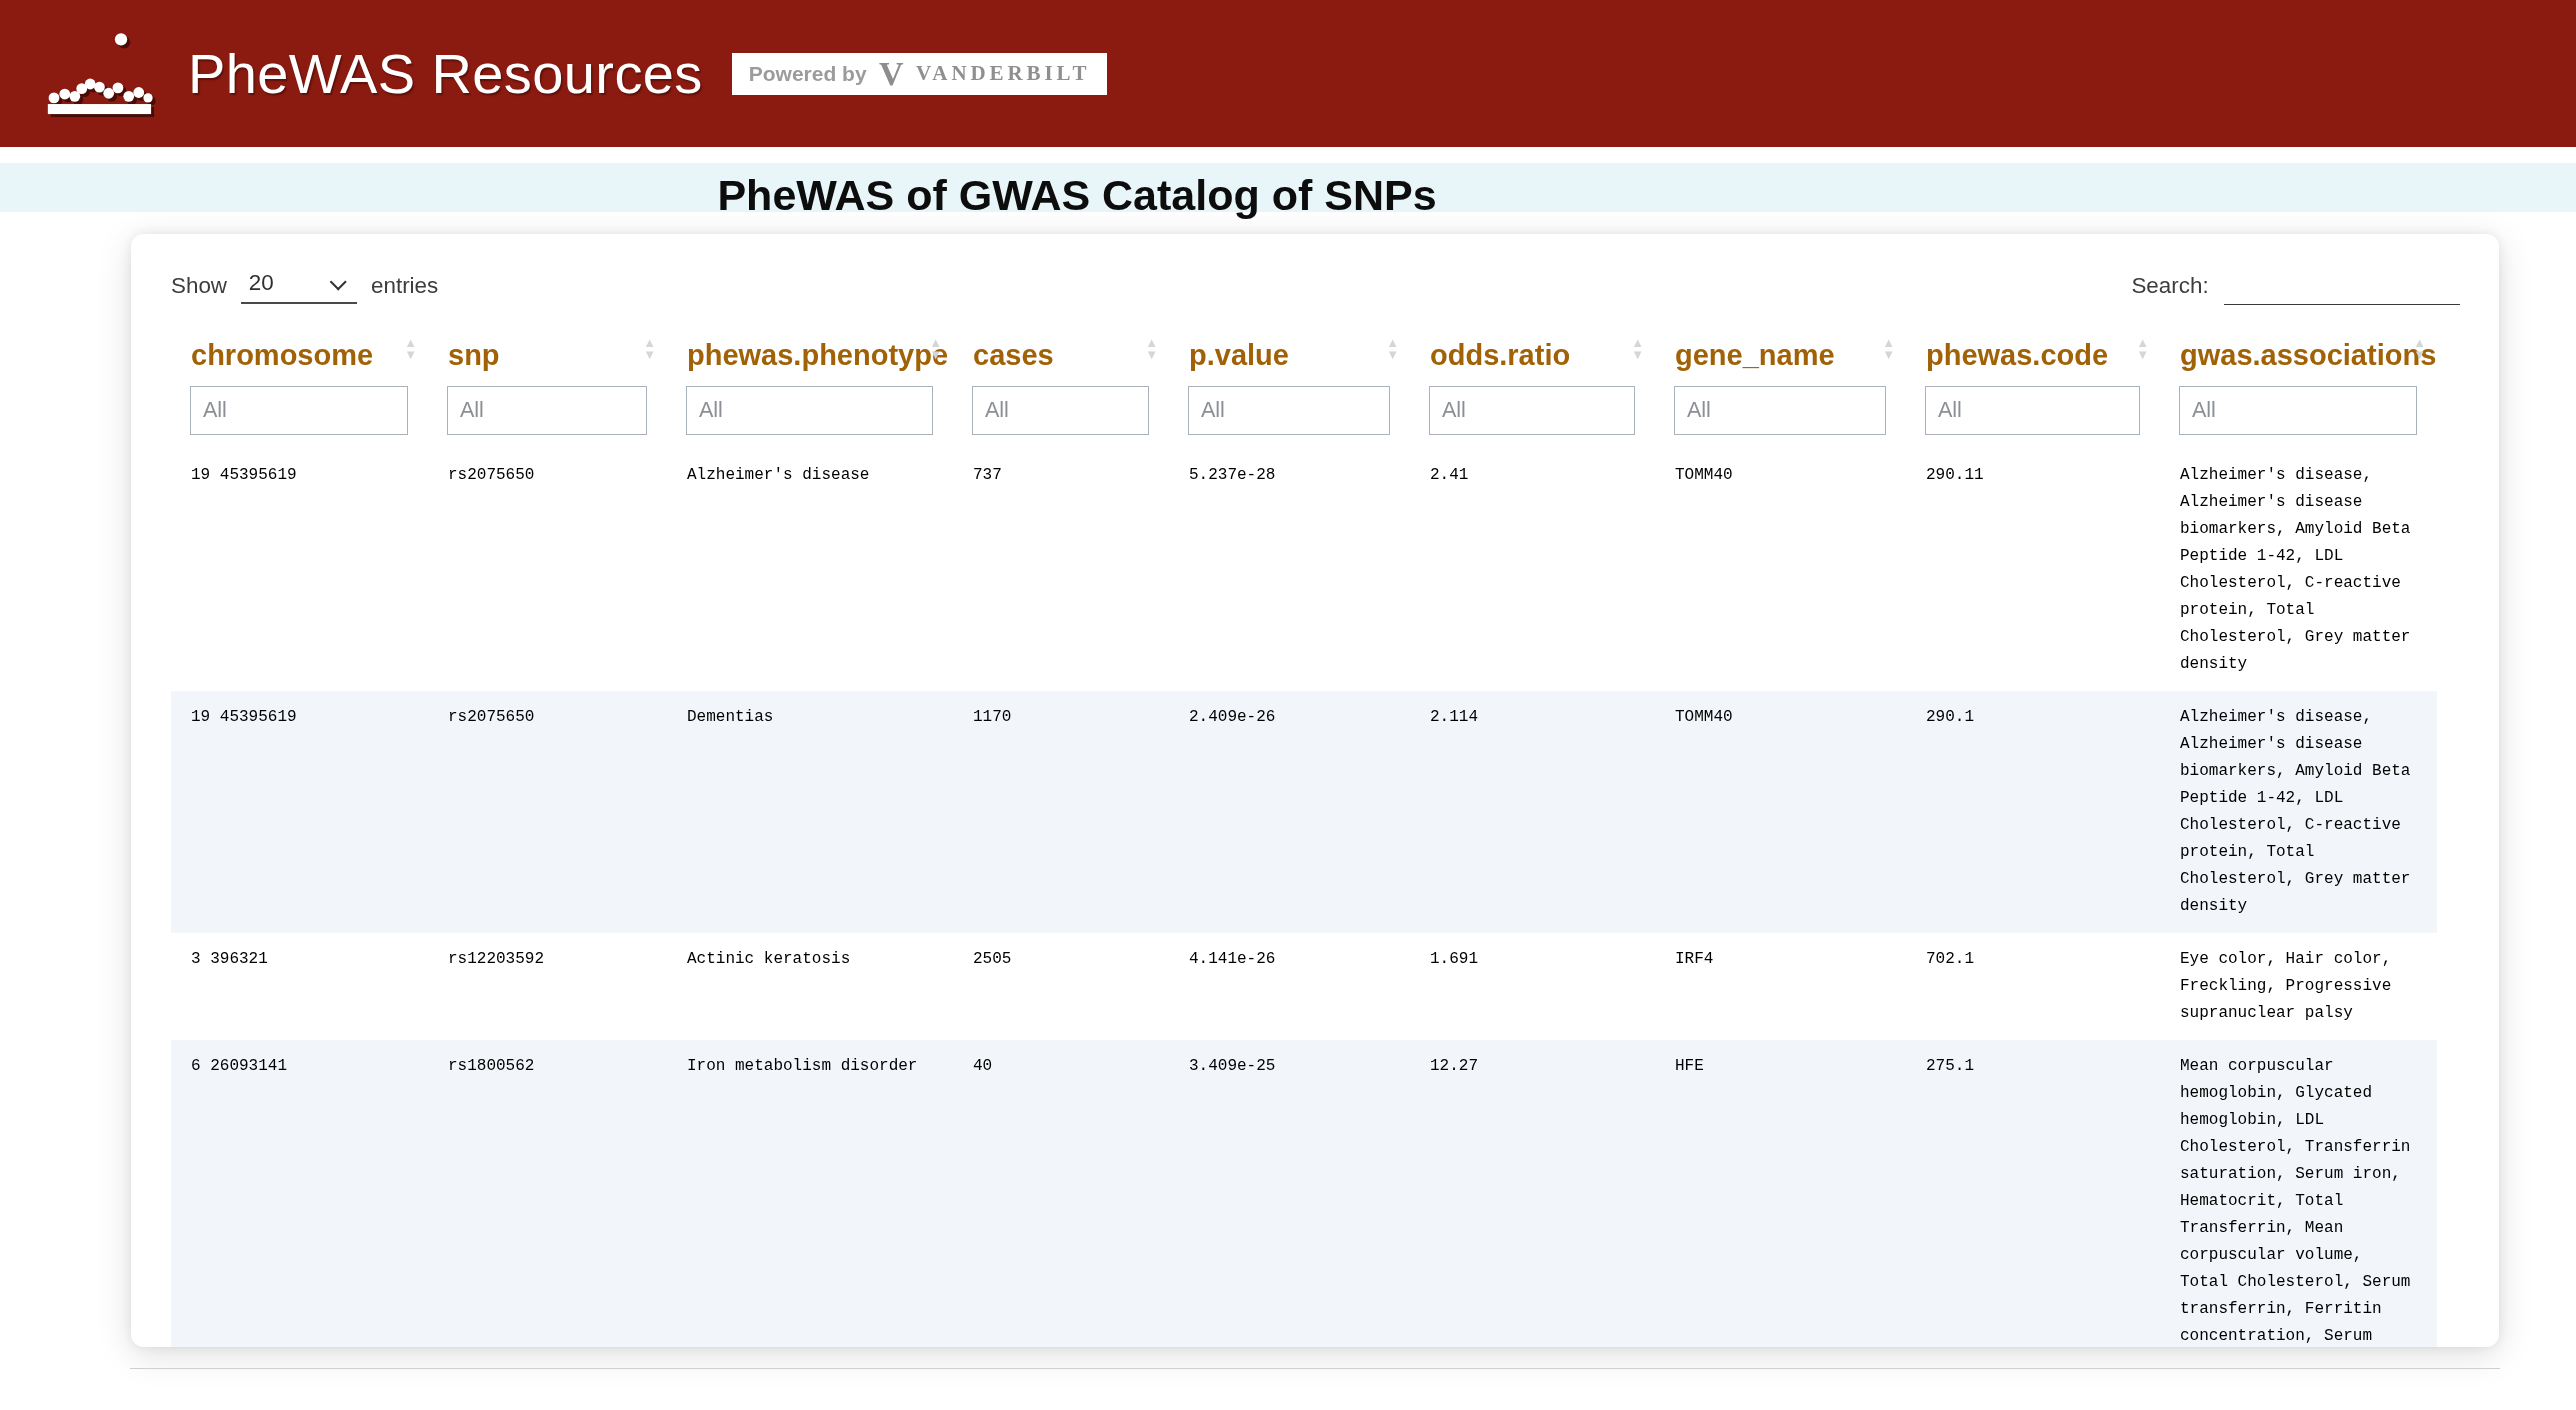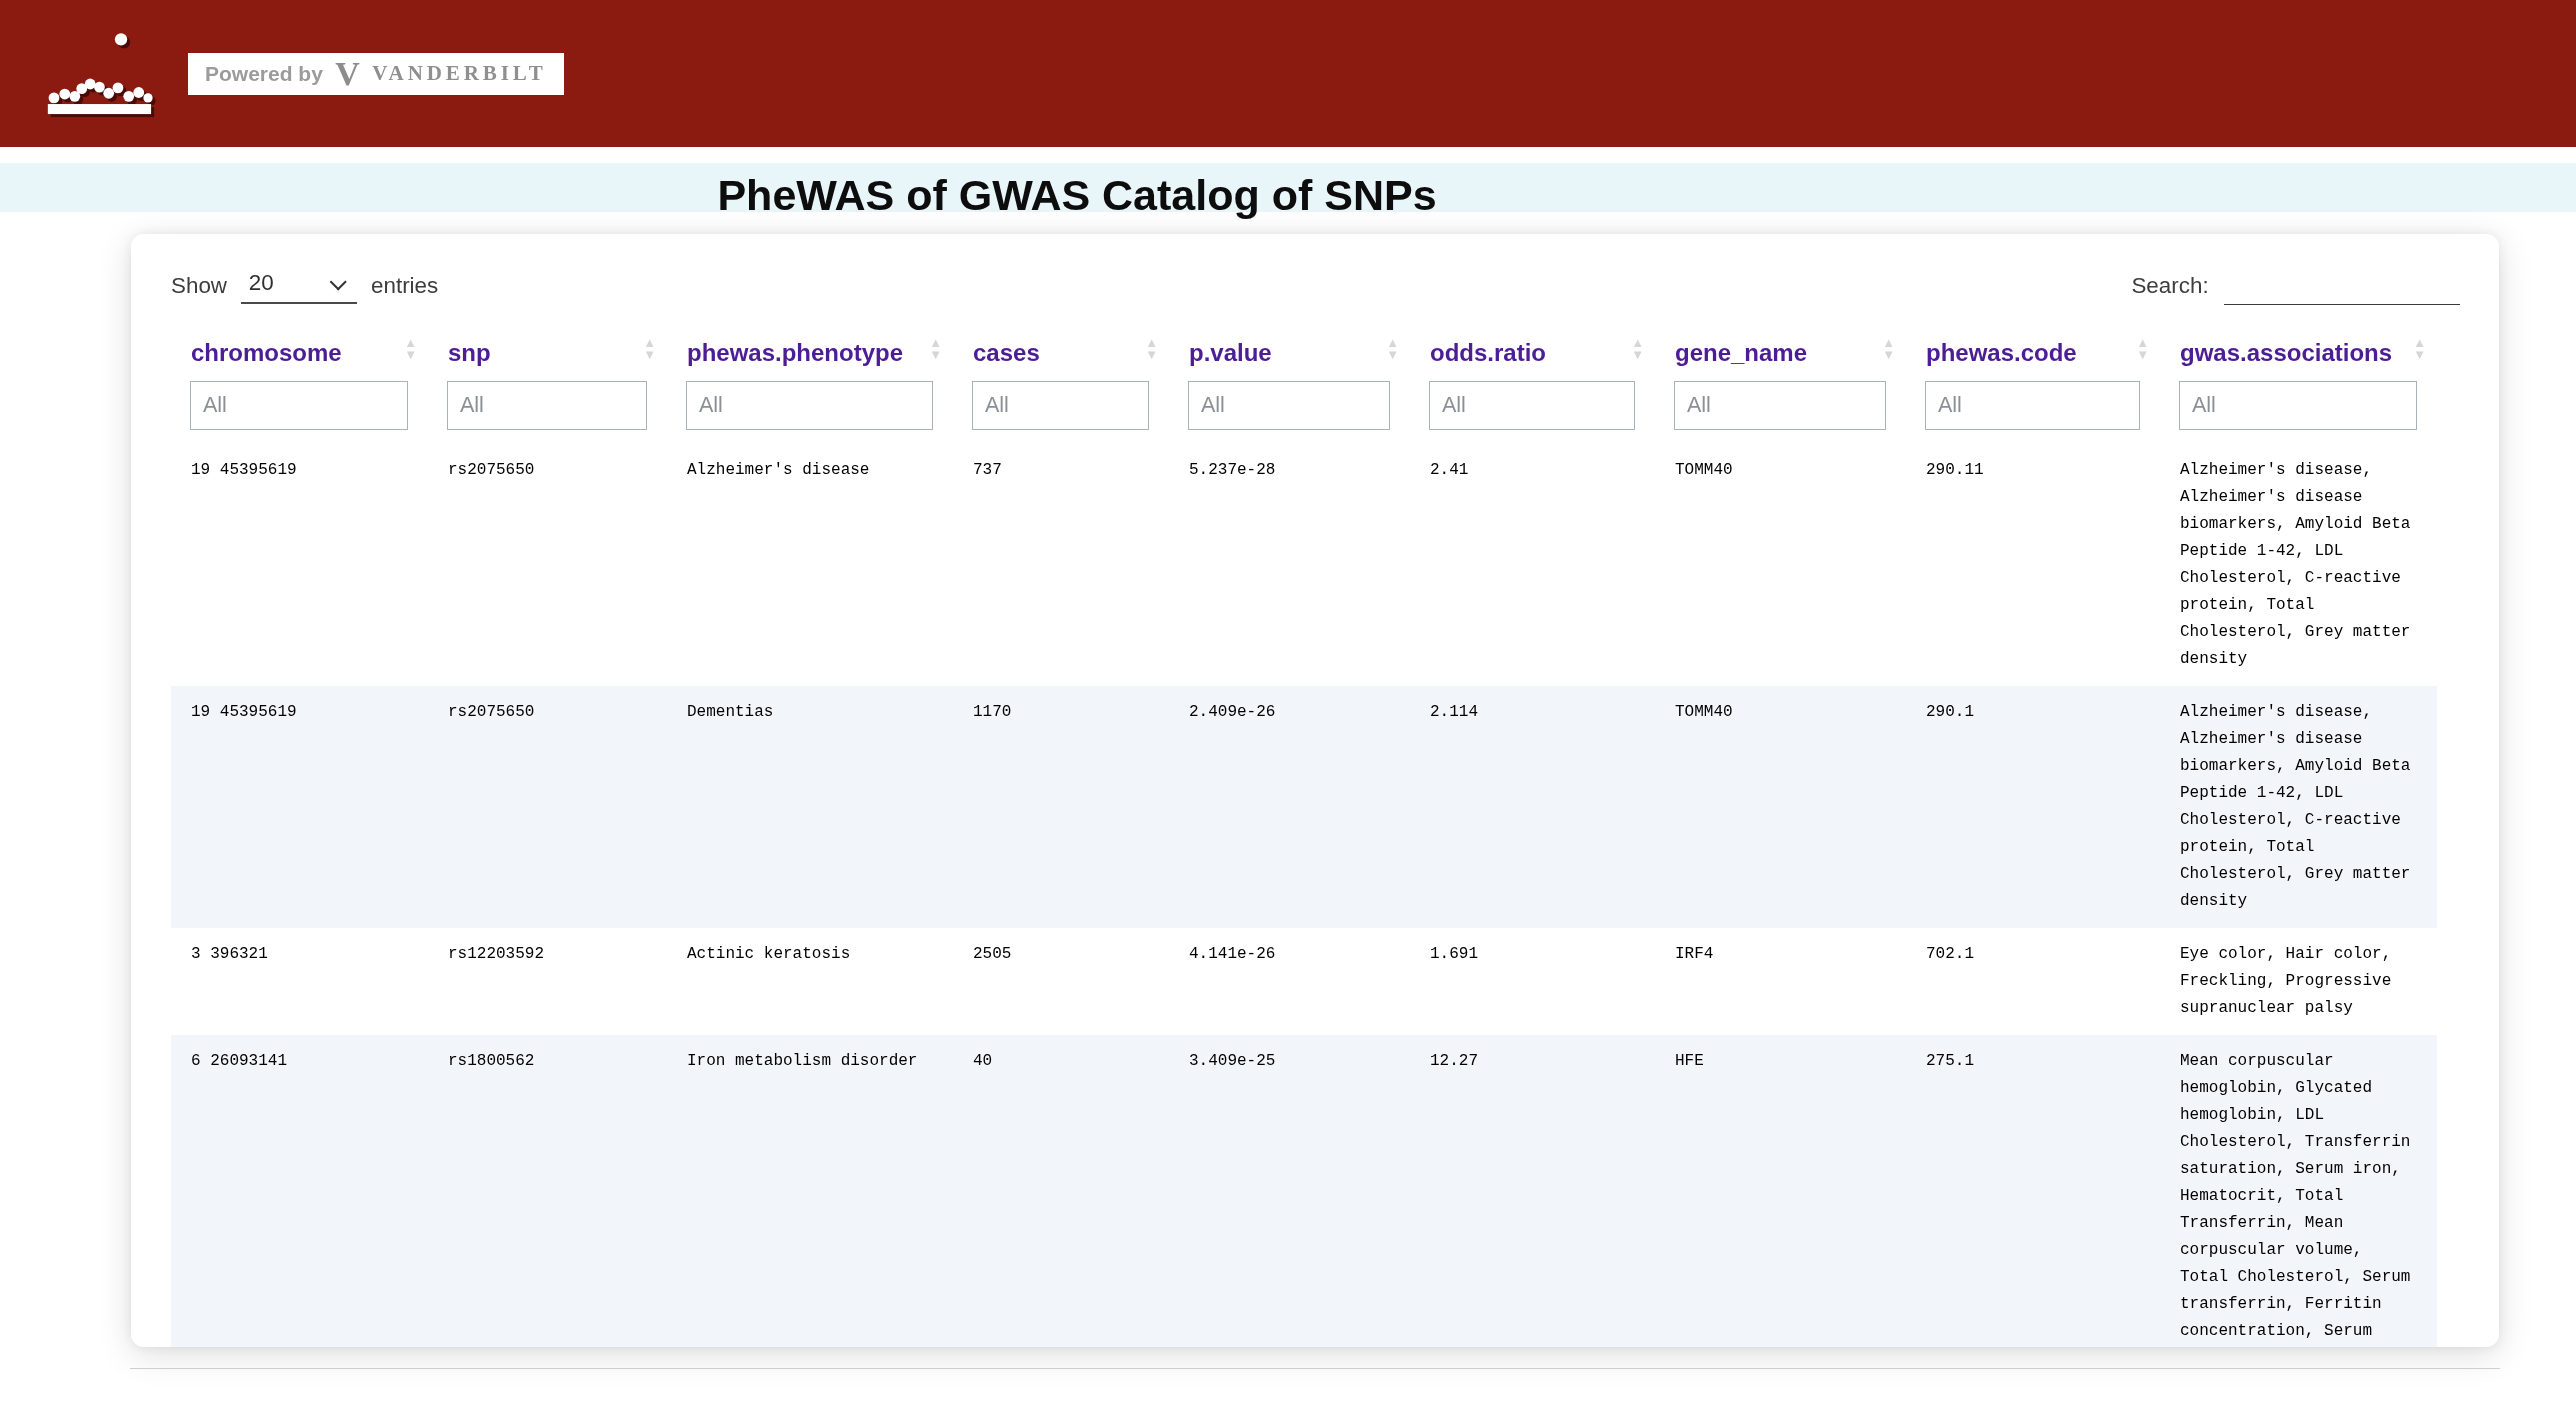--- a/index.html
+++ b/index.html
@@ -144,23 +144,23 @@
 
   
   table.phewas-table {
     margin-top: 28px;
     width: 2266px;
     table-layout: fixed;
     border-collapse: collapse;
   }
   .phewas-table th.col-header {
     text-align: left;
-    font-size: 24px;
+    font-size: 29px;
     font-weight: 700;
-    color: #4c1d95;
+    color: #a16207;
     padding: 6.2px 34px 12.4px 20px;
     position: relative;
     cursor: pointer;
     white-space: nowrap;
   }
   .sorter {
     position: absolute; right: 10.8px; top: 4.6px;
     display: flex; flex-direction: column; align-items: center;
     color: #d4d7da; font-size: 13px; line-height: 11.6px;
   }
@@ -212,20 +212,21 @@
       <circle cx="50" cy="80" r="7" fill="#ffffff"></circle>
       <circle cx="61" cy="74" r="7" fill="#ffffff"></circle>
       <circle cx="73" cy="78" r="7" fill="#ffffff"></circle>
       <circle cx="85" cy="86" r="7" fill="#ffffff"></circle>
       <circle cx="97" cy="79" r="7" fill="#ffffff"></circle>
       <circle cx="111" cy="90" r="7" fill="#ffffff"></circle>
       <circle cx="124" cy="85" r="7" fill="#ffffff"></circle>
       <circle cx="136" cy="92" r="6" fill="#ffffff"></circle>
       <circle cx="101" cy="16" r="8" fill="#ffffff"></circle>
     </svg>
+    <h1 class="brand-title">PheWAS Resources</h1>
   </div>
   <a class="powered-badge">
     <span class="powered-label">Powered by</span>
     <span class="v-glyph">V</span>
     <span class="vanderbilt-label">VANDERBILT</span>
   </a>
 </header>
 
 <div class="title-band">
   <h2 class="page-title">PheWAS of GWAS Catalog of SNPs</h2>

